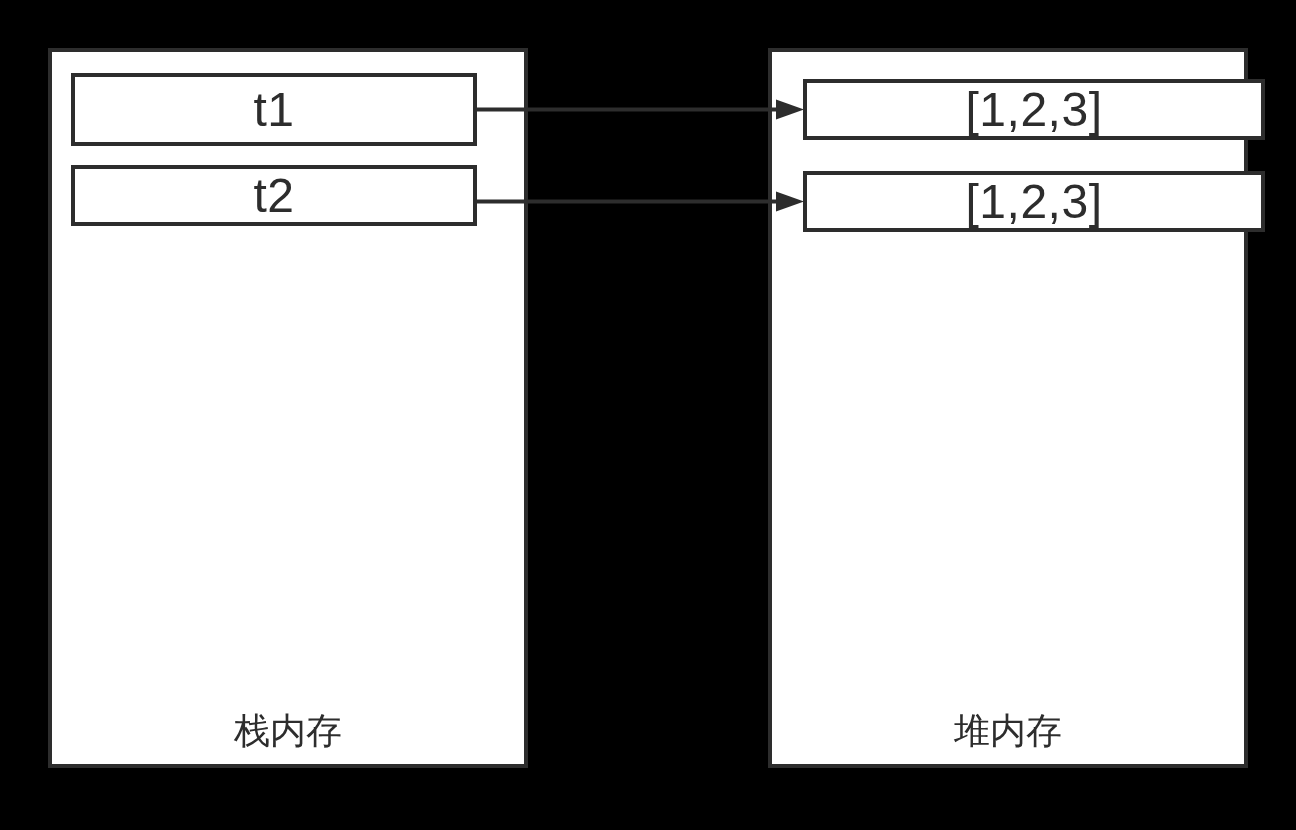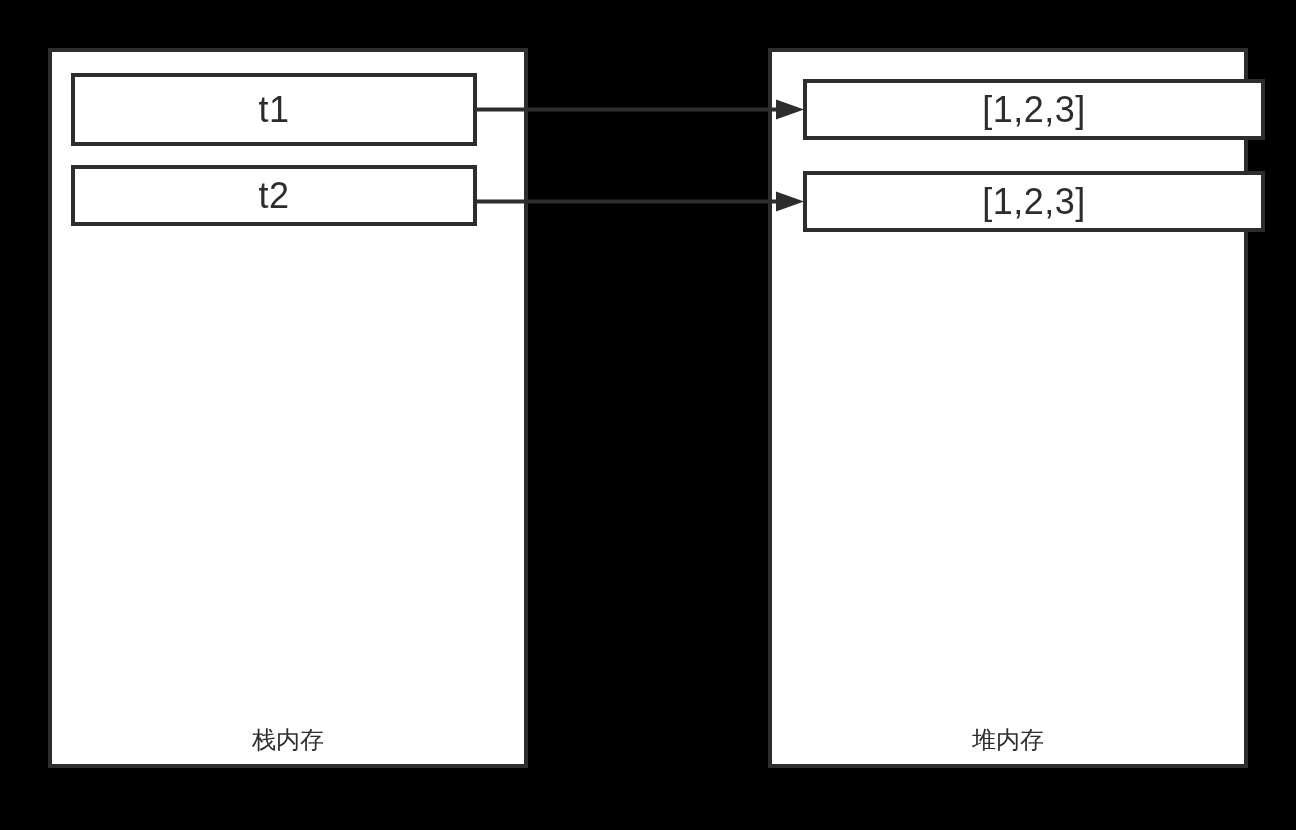--- a/index.html
+++ b/index.html
@@ -28,40 +28,40 @@
   .panel-heap  { left: 768px; }
 
   .cell {
     position: absolute;
     border: 4px solid #2d2d2d;
     box-sizing: border-box;
     background: #ffffff;
     display: flex;
     align-items: center;
     justify-content: center;
-    font-size: 36px;
+    font-size: 48px;
     font-weight: 500;
     color: #2d2d2d;
     letter-spacing: 0.5px;
   }
   .stack-slot { left: 19px; width: 406px; }
   .stack-slot-1 { top: 21px;  height: 73px; }
   .stack-slot-2 { top: 113px; height: 61px; }
 
   .heap-obj { left: 31px; width: 462px; }
   .heap-obj-1 { top: 27px;  height: 61px; }
   .heap-obj-2 { top: 119px; height: 61px; }
 
   .panel-title {
     position: absolute;
     left: 0;
     right: 0;
     bottom: 8px;
     text-align: center;
-    font-size: 24px;
+    font-size: 36px;
     font-weight: 500;
     color: #2d2d2d;
   }
   .arrow-layer {
     position: absolute;
     left: 0;
     top: 0;
     width: 1296px;
     height: 830px;
     pointer-events: none;

